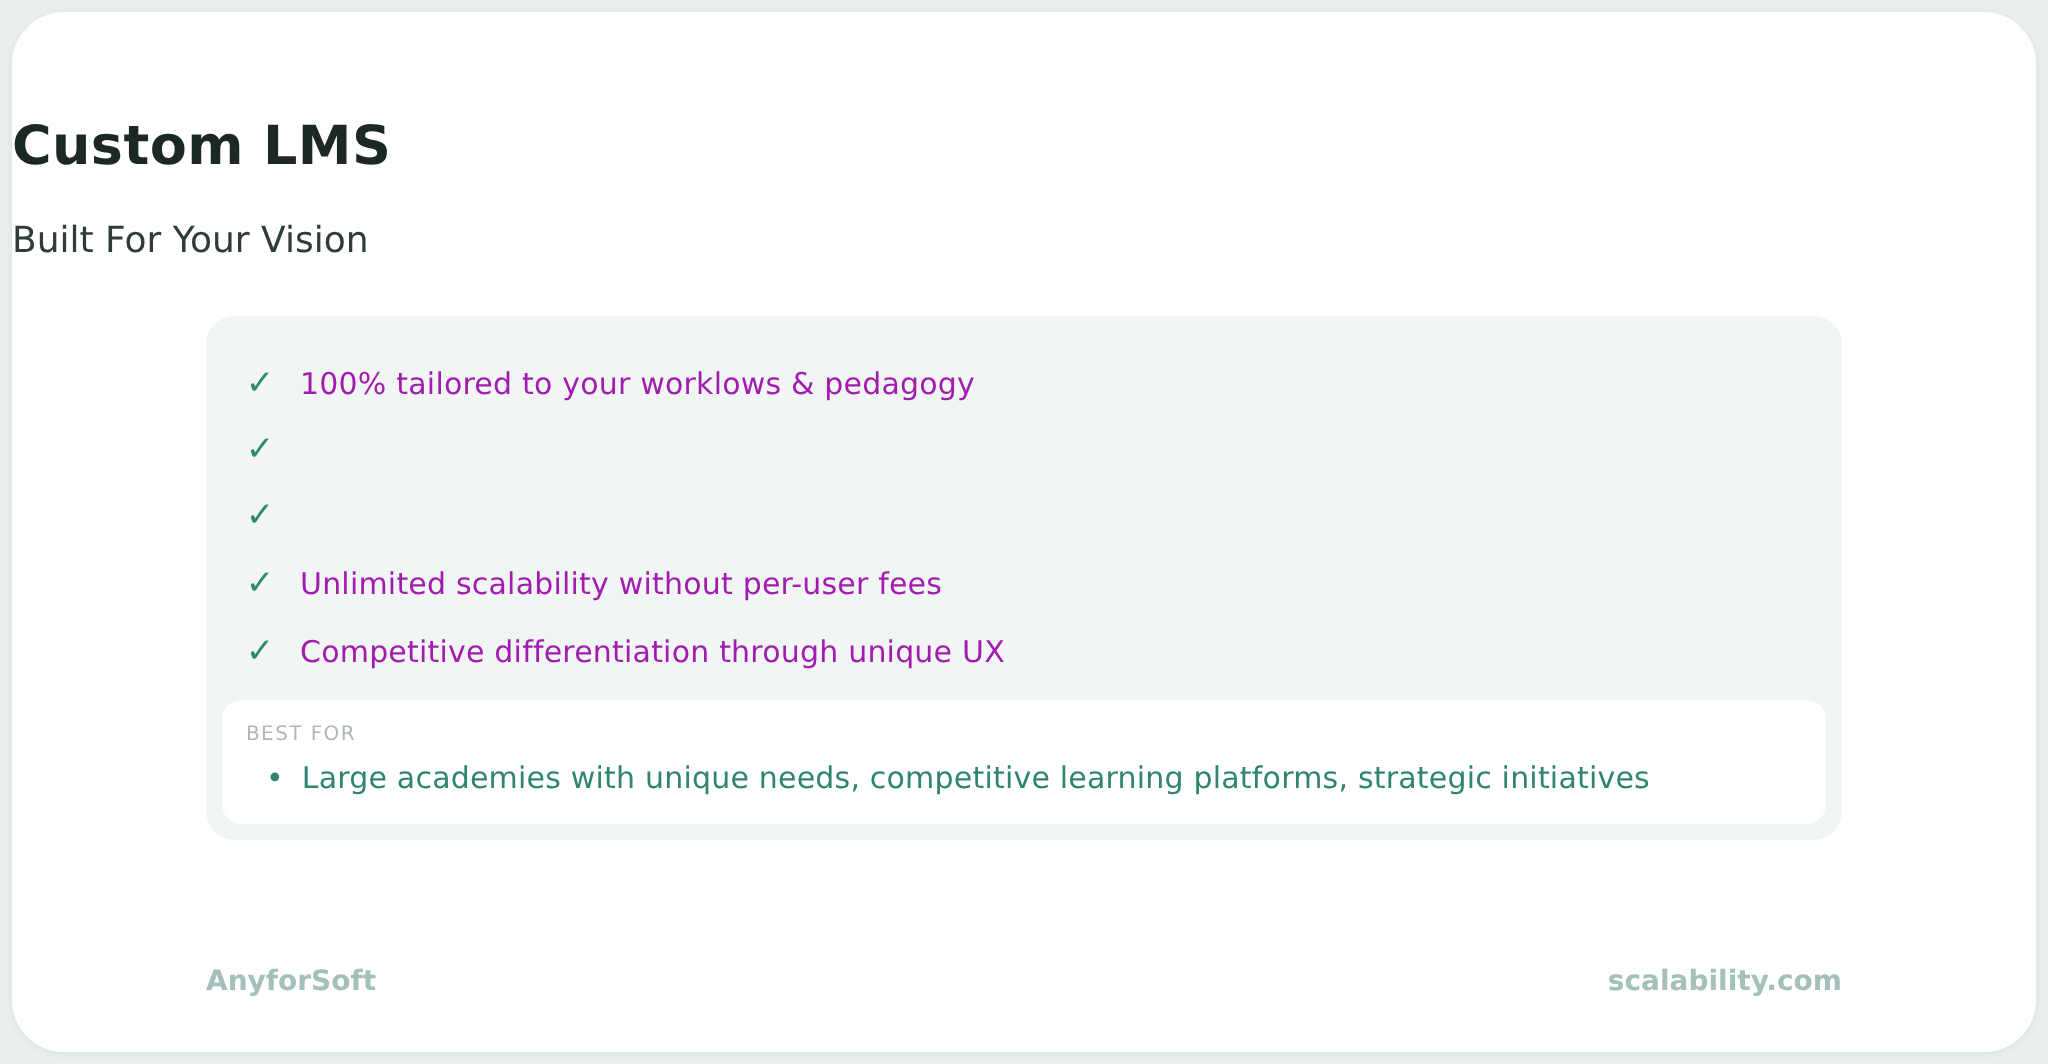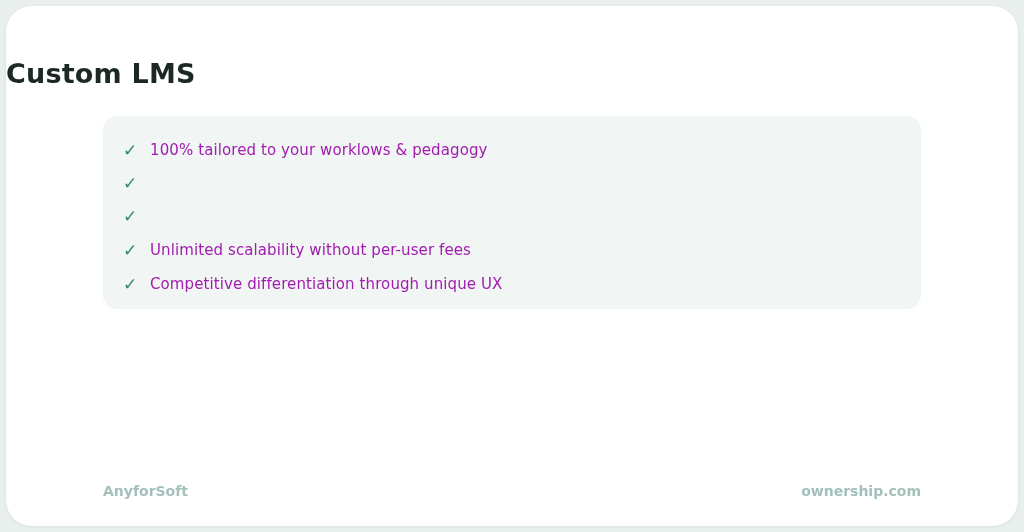--- a/index.html
+++ b/index.html
@@ -111,20 +111,21 @@
   }
 </style>
 </head>
 <body>
 
 <div class="page">
   <div class="card">
 
     <div class="header">
       <div class="title">Custom LMS</div>
+      <div class="subtitle">Built For Your Vision</div>
     </div>
 
     <div class="panel">
       <ul class="features">
         <li class="feature-row">
           <span class="check">✓</span>
           <span class="feature-text">100% tailored to your worklows &amp; pedagogy</span>
         </li>
         <li class="feature-row">
           <span class="check">✓</span>
@@ -135,21 +136,28 @@
         <li class="feature-row">
           <span class="check">✓</span>
           <span class="feature-text">Unlimited scalability without per-user fees</span>
         </li>
         <li class="feature-row">
           <span class="check">✓</span>
           <span class="feature-text">Competitive differentiation through unique UX</span>
         </li>
       </ul>
 
+      <div class="best-for-box">
+        <div class="best-for-label">BEST FOR</div>
+        <div class="best-for-line">
+          <span class="best-for-bullet">•</span>
+          <span class="best-for-text">Large academies with unique needs, competitive learning platforms, strategic initiatives</span>
+        </div>
+      </div>
     </div>
 
     <div class="footer">
       <span class="brand">AnyforSoft</span>
-      <a class="website" href="#">ownership.com</a>
+      <a class="website" href="#">scalability.com</a>
     </div>
 
   </div>
 </div>
 
 </body></html>

